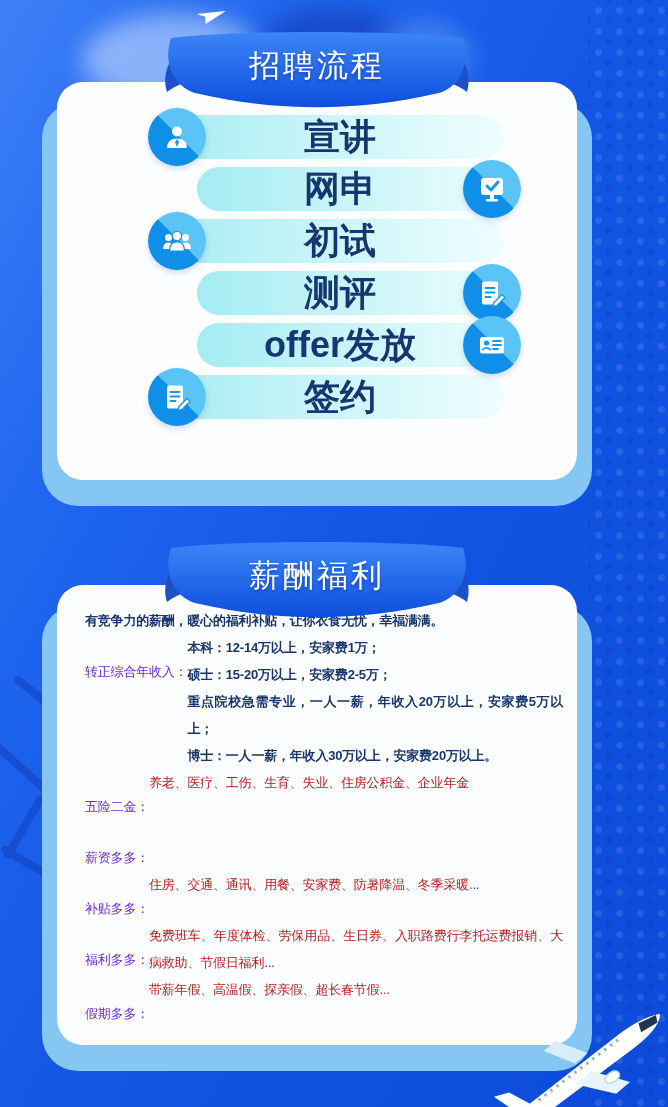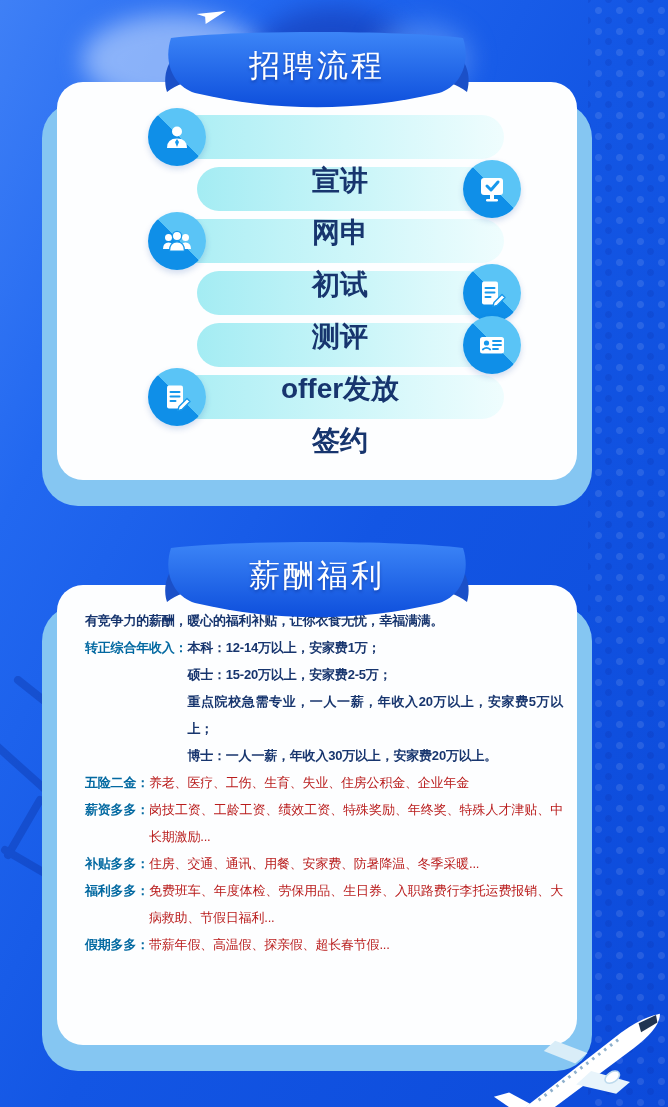--- a/index.html
+++ b/index.html
@@ -57,30 +57,30 @@
   .step-icon{
     position:absolute; top:-7px; width:58px; height:58px; border-radius:50%;
     background:linear-gradient(45deg,#0f8fe8 52%,#5ac4f6 52%);
     display:flex; align-items:center; justify-content:center;
     box-shadow:0 3px 6px rgba(10,60,160,.18); z-index:2;
   }
   .step-row.left  .step-icon{left:91px;}
   .step-row.right .step-icon{left:406px;}
   .step-label{
     position:absolute; left:113px; width:340px; top:0; line-height:44px;
-    text-align:center; font-size:28px; font-weight:bold; color:#17356e; z-index:2;margin-top:44px;
+    text-align:center; font-size:36px; font-weight:bold; color:#17356e; z-index:2;
   }
   
   .benefit-body{
     position:absolute; inset:0; padding:22px 14px 0 28px;
     font-size:13px; line-height:27px; color:#17356e; letter-spacing:-0.2px;
   }
   .intro{font-weight:bold; white-space:nowrap;}
   .b-row{display:flex;}
-  .b-label{white-space:nowrap; font-weight:bold; color:#0369a1;}
+  .b-label{white-space:nowrap; font-weight:normal; color:#6d28d9;margin-top:24px;}
   .b-val{flex:1; text-align:justify; color:#b91c1c;}
   .income .b-val{color:#17356e; font-weight:bold;}
   .income-line{text-align:justify;}
   .sub-row{display:flex;}
   .sub-label{white-space:nowrap;}
   .sub-val{flex:1; text-align:justify;}
   
   .plane{position:absolute; right:-22px; bottom:-12px; width:210px; height:100px; transform:rotate(-34deg); z-index:5;}
 </style>
 </head>
@@ -237,21 +237,20 @@
             </div>
           </div>
         </div>
 
         <div class="b-row">
           <span class="b-label">五险二金：</span>
           <div class="b-val">养老、医疗、工伤、生育、失业、住房公积金、企业年金</div>
         </div>
         <div class="b-row">
           <span class="b-label">薪资多多：</span>
-          <div class="b-val">岗技工资、工龄工资、绩效工资、特殊奖励、年终奖、特殊人才津贴、中长期激励...</div>
         </div>
         <div class="b-row">
           <span class="b-label">补贴多多：</span>
           <div class="b-val">住房、交通、通讯、用餐、安家费、防暑降温、冬季采暖...</div>
         </div>
         <div class="b-row">
           <span class="b-label">福利多多：</span>
           <div class="b-val">免费班车、年度体检、劳保用品、生日券、入职路费行李托运费报销、大病救助、节假日福利...</div>
         </div>
         <div class="b-row">

